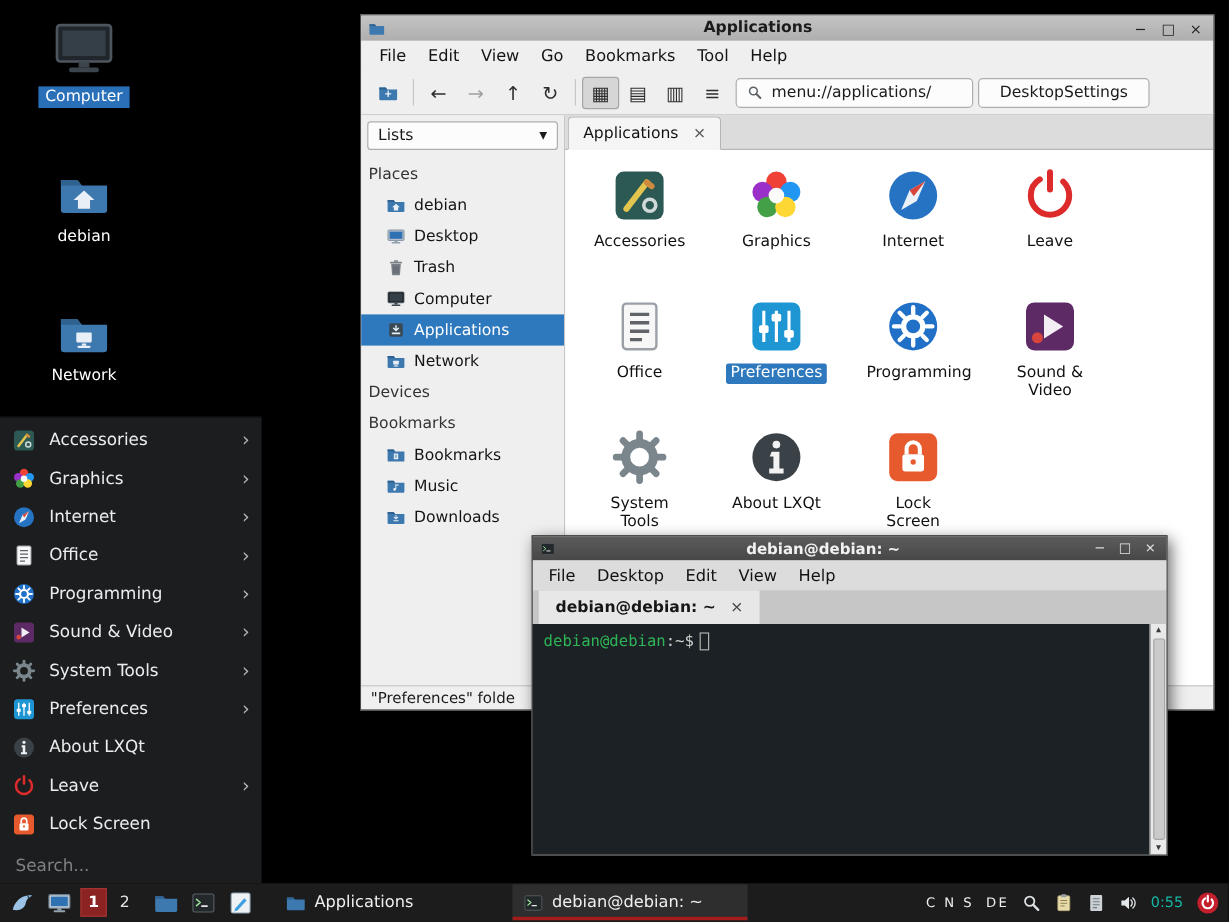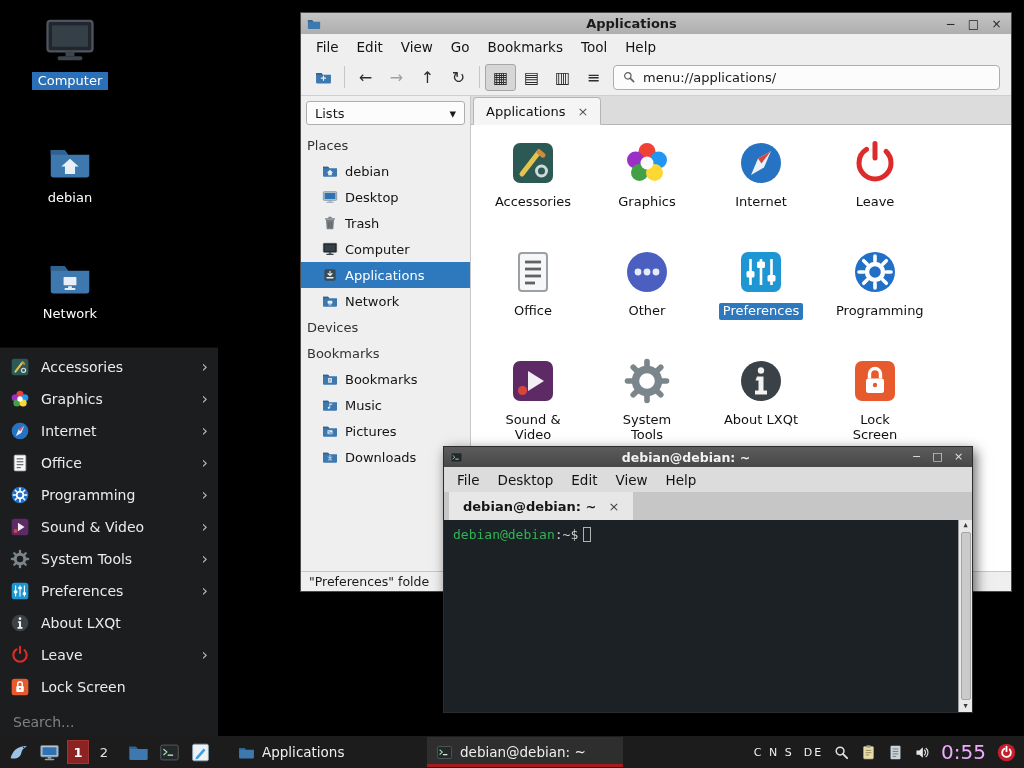--- a/index.html
+++ b/index.html
@@ -77,21 +77,21 @@
   .pbtn svg{width:21px;height:21px}
   .ws{width:22px;height:24px;display:flex;align-items:center;justify-content:center;font-size:13px;color:#e3e3e3;margin:0 1px;flex:none}
   .ws.active{background:#8c2323;border:1px solid #a33232;color:#fff;font-weight:bold}
   .task{height:30px;display:flex;align-items:center;gap:7px;padding:0 9px;color:#efefef;font-size:13.5px;width:196px;position:relative;flex:none;white-space:nowrap;overflow:hidden}
   .task svg{width:17px;height:17px;flex:none}
   .task.active{background:#2e2e2e}
   .task.active::after{content:"";position:absolute;left:0;right:0;bottom:0;height:3px;background:#a51c1c}
   .tray{margin-left:auto;display:flex;align-items:center;gap:10px;padding-right:3px}
   .tray .ind{font-size:11px;color:#f0f0f0;letter-spacing:2px;white-space:nowrap}
   .tray svg{width:17px;height:17px}
-  .clock{font-size:20px;color:#f0abfc}
+  .clock{font-size:12px;color:#14b8a6}
   .tray .pwr{width:21px;height:21px}
 </style>
 </head>
 <body>
 
 <div class="screen">
 
 <svg width="0" height="0" style="position:absolute" aria-hidden="true">
 <defs>
 <g id="folder-base">
@@ -439,20 +439,21 @@
     <div class="tbtn pressed">▦</div>
     <div class="tbtn">▤</div>
     <div class="tbtn">▥</div>
     <div class="tbtn">≡</div>
     <div class="pathbar">
       <svg class="ic">
             <use href="#i-search-dark"></use>
           </svg>
       <span>menu://applications/</span>
     </div>
+    <div class="dsbtn">DesktopSettings</div>
   </div>
   <div class="fm-body">
     <div class="fm-side">
       <div class="combo">
         <span>Lists</span>
         <span>▾</span>
       </div>
       <div class="place header">Places</div>
       <div class="place">
         <svg class="ic">
@@ -496,26 +497,20 @@
         <svg class="ic">
               <use href="#i-folder-doc"></use>
             </svg>
         <span>Bookmarks</span>
       </div>
       <div class="place">
         <svg class="ic">
               <use href="#i-folder-music"></use>
             </svg>
         <span>Music</span>
-      </div>
-      <div class="place">
-        <svg class="ic">
-              <use href="#i-folder-pic"></use>
-            </svg>
-        <span>Pictures</span>
       </div>
       <div class="place">
         <svg class="ic">
               <use href="#i-folder-down"></use>
             </svg>
         <span>Downloads</span>
       </div>
     </div>
     <div class="fm-main">
       <div class="tabstrip">
@@ -547,26 +542,20 @@
           <svg class="ic">
                 <use href="#i-leave"></use>
               </svg>
           <span class="lbl">Leave</span>
         </div>
         <div class="gi">
           <svg class="ic">
                 <use href="#i-office"></use>
               </svg>
           <span class="lbl">Office</span>
-        </div>
-        <div class="gi">
-          <svg class="ic">
-                <use href="#i-other"></use>
-              </svg>
-          <span class="lbl">Other</span>
         </div>
         <div class="gi selected">
           <svg class="ic">
                 <use href="#i-preferences"></use>
               </svg>
           <span class="lbl">Preferences</span>
         </div>
         <div class="gi">
           <svg class="ic">
                 <use href="#i-programming"></use>

